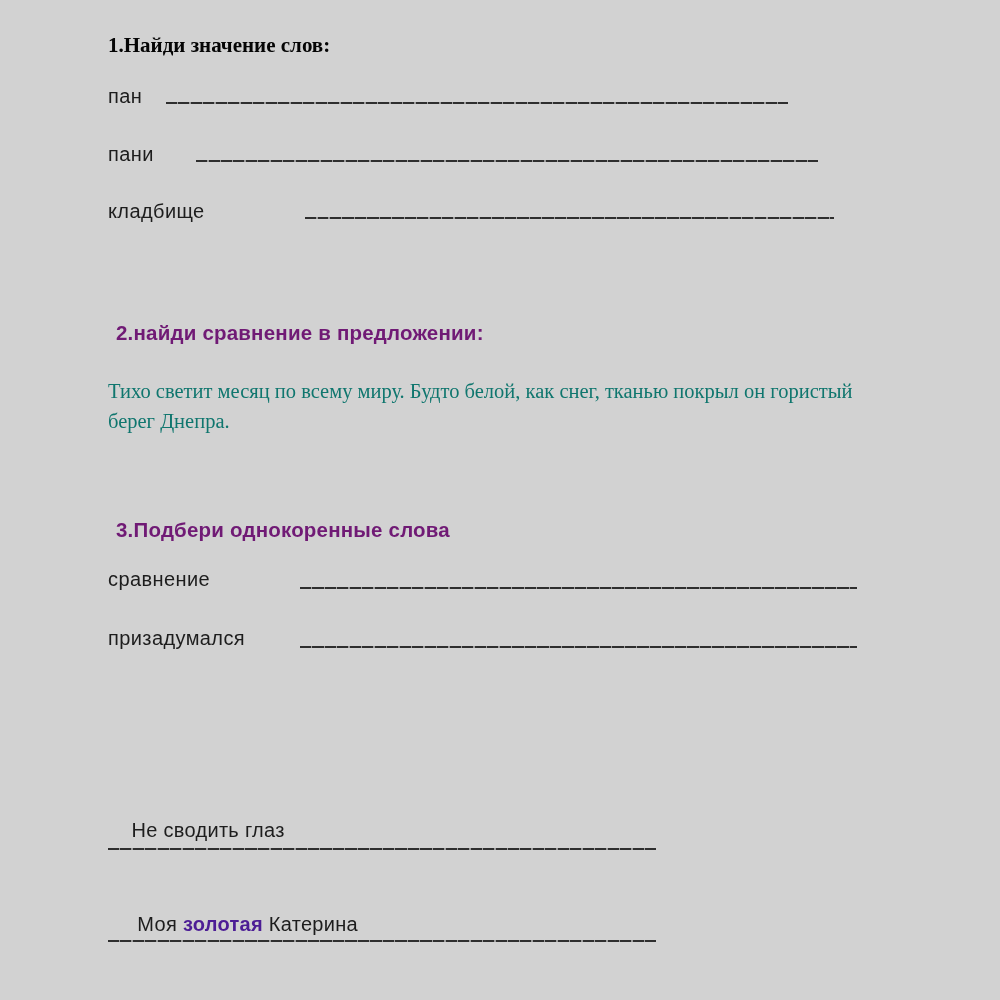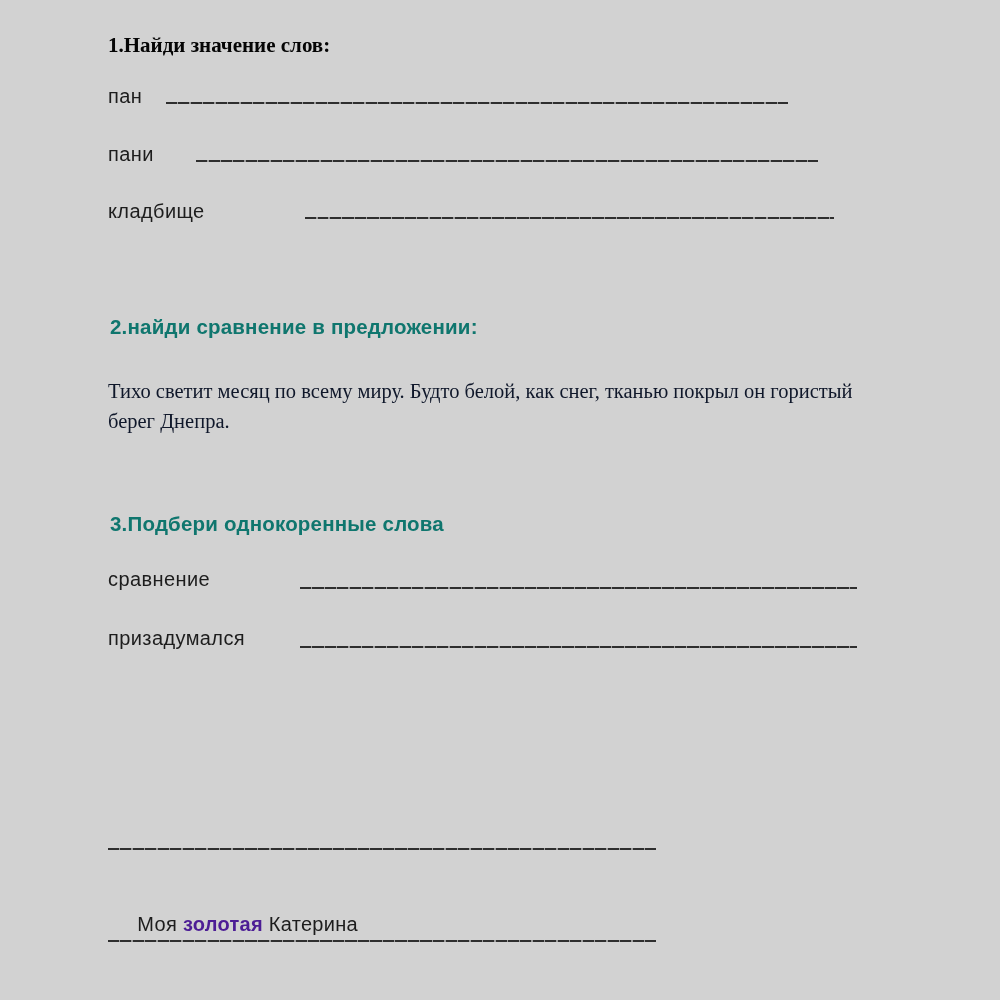--- a/index.html
+++ b/index.html
@@ -21,34 +21,34 @@
     font-family: "Liberation Serif", serif;
     font-weight: 700;
     font-size: 21px;
     color: #050505;
     margin: 0;
   }
   .h-sans {
     font-family: "Liberation Sans", sans-serif;
     font-weight: 700;
     font-size: 20.5px;
-    color: #0f766e;
+    color: #701a75;
     letter-spacing: 0.2px;
-    margin: 2px;
+    margin: 8px;
   }
   .word-label {
     font-size: 20px;
     color: #1d1d1d;
     letter-spacing: 0.4px;
     text-align: right;
   }
   .para {
     font-family: "Liberation Serif", serif;
     font-size: 20.5px;
-    color: #0f172a;
+    color: #0f766e;
     line-height: 30px;
     width: 778px;
     margin: 0;
   }
   .fill-line {
     height: 2px;
     background: repeating-linear-gradient(
       to right,
       #2e2e2e 0px, #2e2e2e 11px,
       #9c9c9c 11px, #9c9c9c 12.5px
@@ -84,20 +84,23 @@
 
   <h2 class="abs h-sans" style="left:108px; top:510px;">3.Подбери однокоренные слова</h2>
 
   <span class="abs word-label" style="left:108px; top:568px;">сравнение</span>
   <div class="abs fill-line" style="left:300px; top:587px; width:557px;"></div>
 
   <span class="abs word-label" style="left:108px; top:627px;">призадумался</span>
   <div class="abs fill-line" style="left:300px; top:646px; width:557px;"></div>
 
 
+  <div class="abs expr" style="left:108px; top:796px;">
+    <span>Не сводить глаз</span><span class="red"></span><span></span>
+  </div>
   <div class="abs fill-line" style="left:108px; top:848px; width:548px;"></div>
 
   <div class="abs expr" style="left:108px; top:890px;">
     <span> Моя </span><span class="red">золотая</span><span> Катерина</span>
   </div>
   <div class="abs fill-line" style="left:108px; top:940px; width:548px;"></div>
 
   <div class="abs expr" style="left:108px; top:977px;">
     
   </div>

